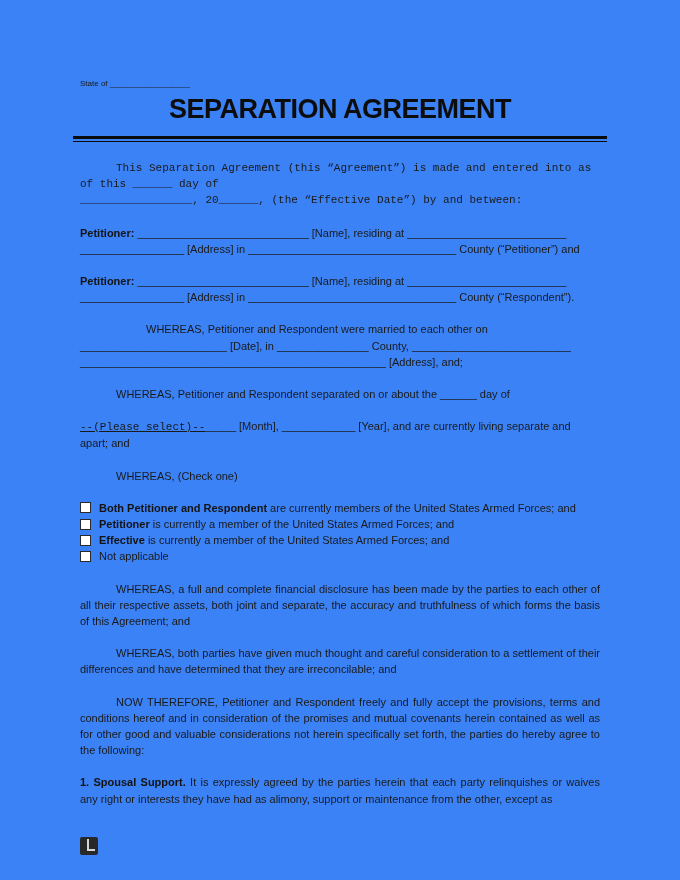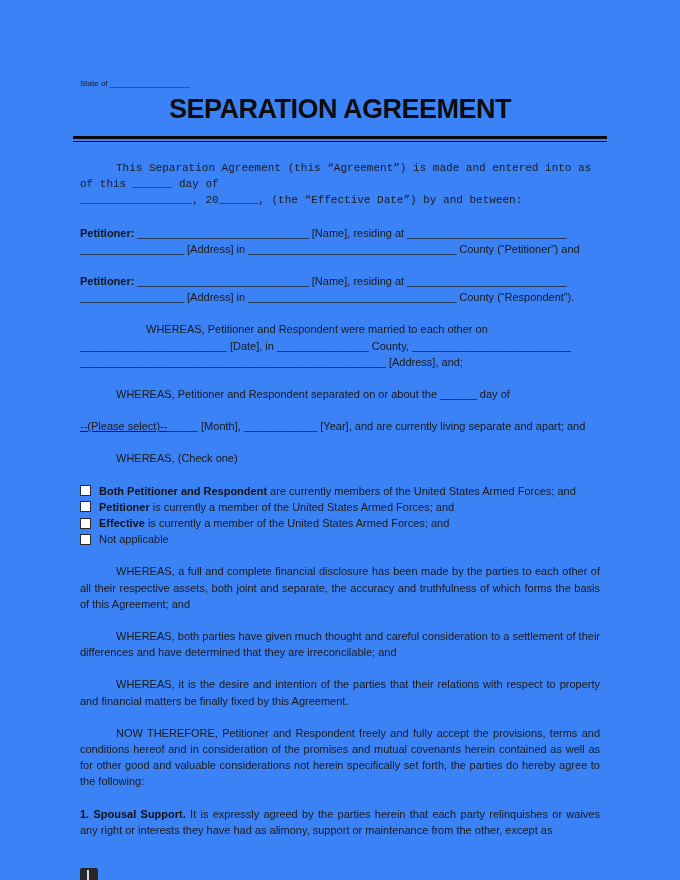--- a/index.html
+++ b/index.html
@@ -36,21 +36,21 @@
   }
 
   p.para { margin:16px 0 0 0; white-space:pre-line; }
   p.first-after-rule { margin-top:18px;font-family:Liberation Mono, monospace; }
   .indent { text-indent:36px; }
   .indent-wide { text-indent:66px; }
   .just { text-align:justify; white-space:normal; }
 
   .sep-line1 { margin:16px 0 16px 0; padding-left:36px; }
   .sep-line2 { margin:0; }
-  .select-field { text-decoration:underline; }
+  .select-field { text-decoration:underline;font-family:Liberation Mono, monospace; }
 
   .checklist { margin:16px 0 0 0; }
   .check-row { display:flex; align-items:center; height:16.2px; white-space:nowrap; }
   .checkbox {
     flex:none;
     width:9px; height:9px;
     border:1.5px solid #2a2a2a;
     background:#ffffff;
     margin-right:8px;
   }
@@ -118,21 +118,20 @@
       <div class="check-row">
         <span class="checkbox"></span>
         <span><b></b><span>Not applicable</span></span>
       </div>
     </div>
 
     <p class="para just indent">WHEREAS, a full and complete financial disclosure has been made by the parties to each other of all their respective assets, both joint and separate, the accuracy and truthfulness of which forms the basis of this Agreement; and</p>
 
     <p class="para just indent">WHEREAS, both parties have given much thought and careful consideration to a settlement of their differences and have determined that they are irreconcilable; and</p>
 
-    <p class="para just indent">WHEREAS, it is the desire and intention of the parties that their relations with respect to property and financial matters be finally fixed by this Agreement.</p>
 
     <p class="para just indent">NOW THEREFORE, Petitioner and Respondent freely and fully accept the provisions, terms and conditions hereof and in consideration of the promises and mutual covenants herein contained as well as for other good and valuable considerations not herein specifically set forth, the parties do hereby agree to the following:</p>
 
     <p class="para just"><b>1. Spousal Support.</b><span> It is expressly agreed by the parties herein that each party relinquishes or waives any right or interests they have had as alimony, support or maintenance from the other, except as</span></p>
 
     <div class="footer-logo">
       <div class="logo-l"></div>
     </div>
 
   </div>

